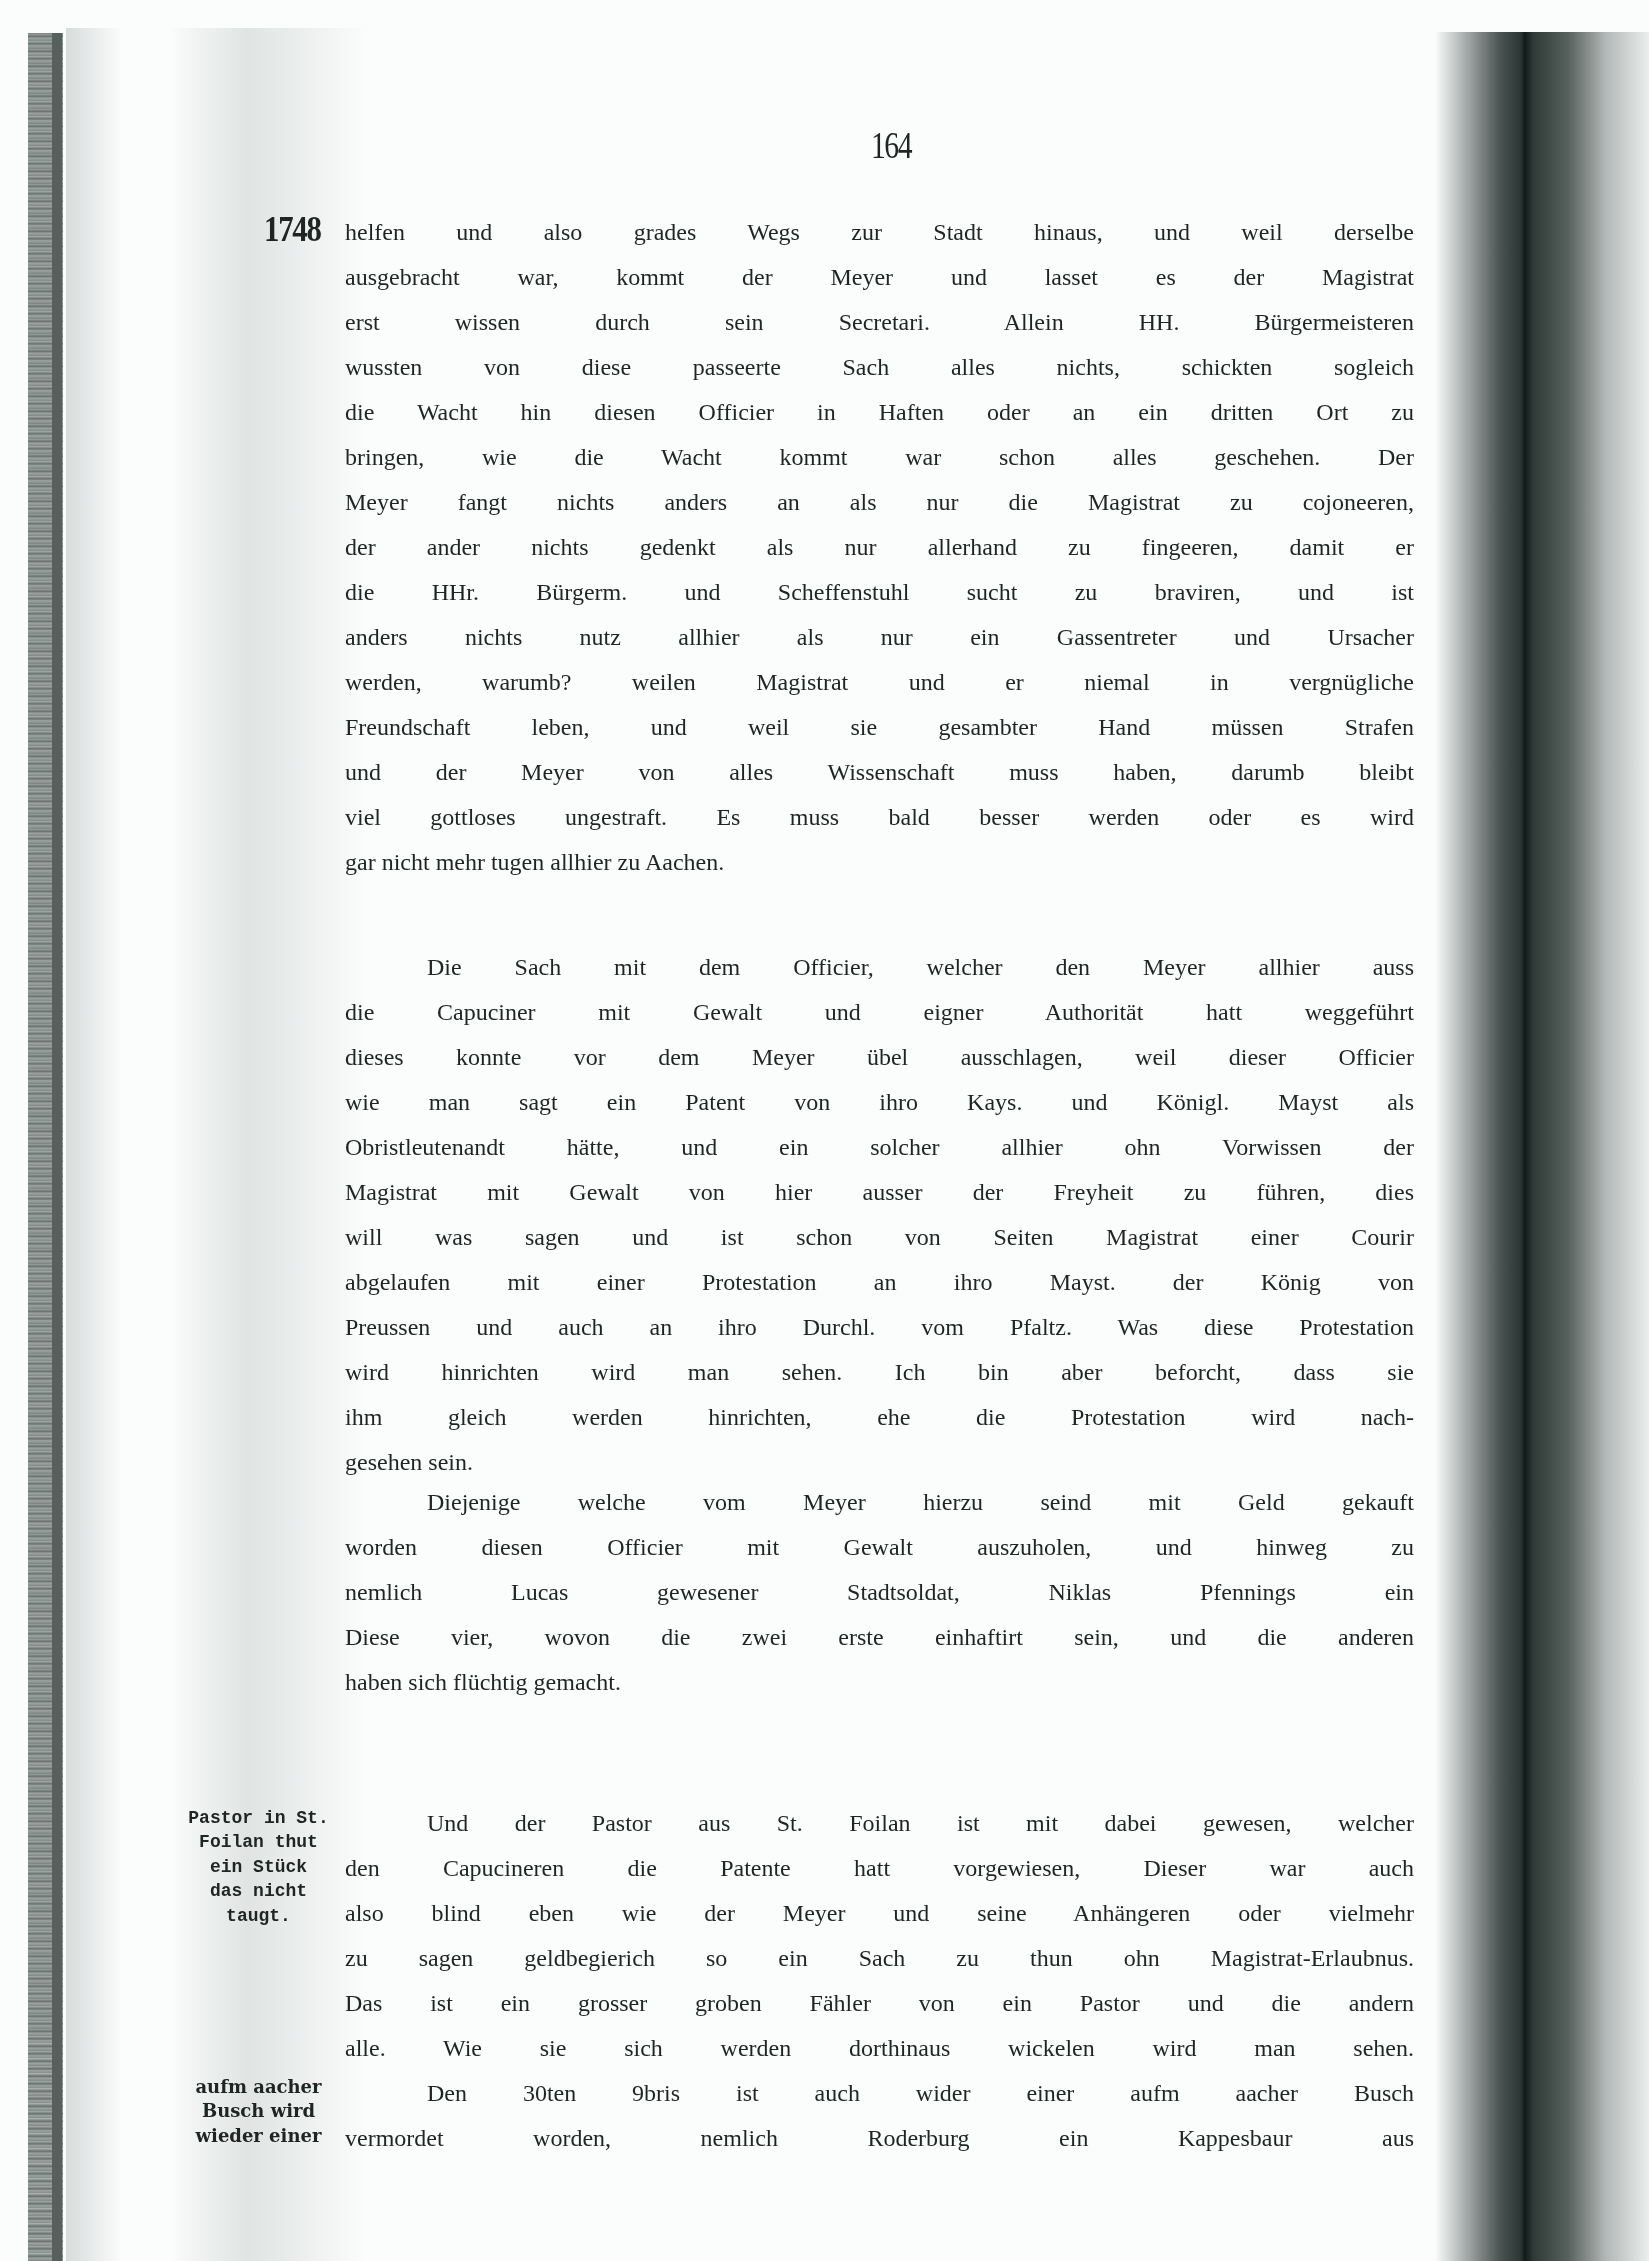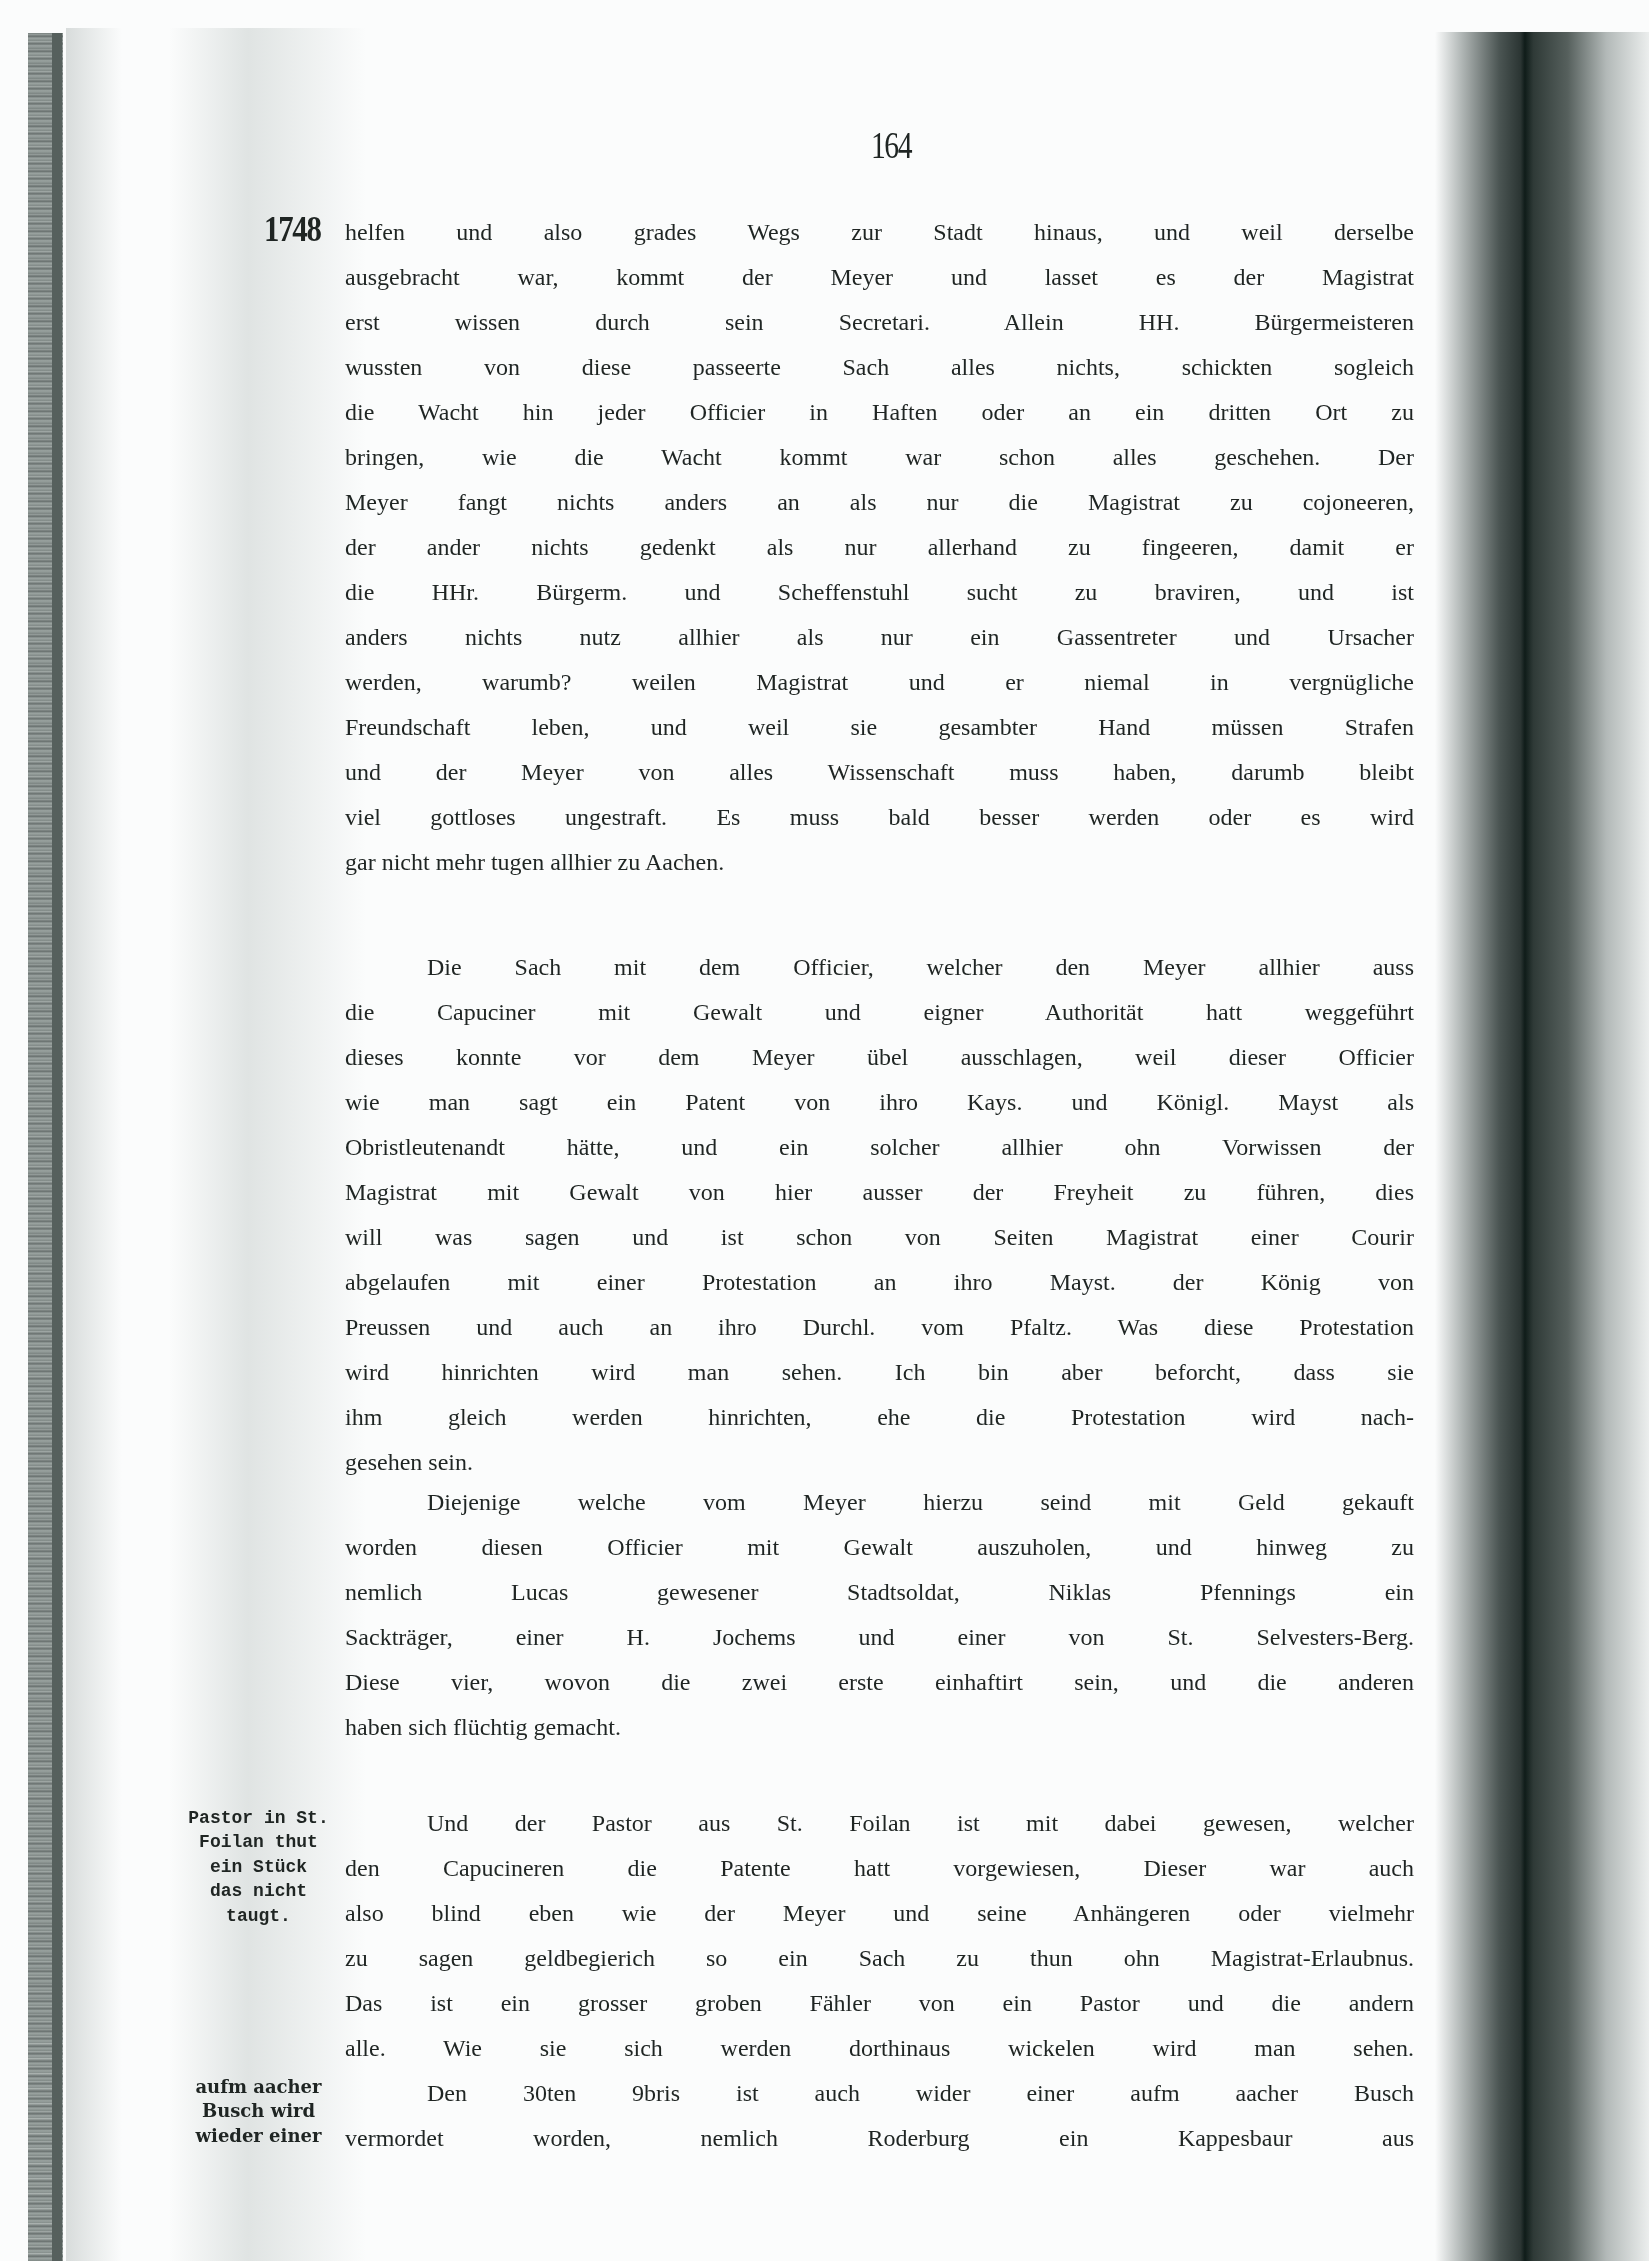--- a/index.html
+++ b/index.html
@@ -75,21 +75,21 @@
 <div class="spine"></div>
 
 <div class="page-number">164</div>
 <div class="year">1748</div>
 
 <div class="text" style="top:210px;">
   <span class="line">helfen und also grades Wegs zur Stadt hinaus, und weil derselbe</span>
   <span class="line">ausgebracht war, kommt der Meyer und lasset es der Magistrat</span>
   <span class="line">erst wissen durch sein Secretari. Allein HH. Bürgermeisteren</span>
   <span class="line">wussten von diese passeerte Sach alles nichts, schickten sogleich</span>
-  <span class="line">die Wacht hin jeder Officier in Haften oder an ein dritten Ort zu</span>
+  <span class="line">die Wacht hin diesen Officier in Haften oder an ein dritten Ort zu</span>
   <span class="line">bringen, wie die Wacht kommt war schon alles geschehen. Der</span>
   <span class="line">Meyer fangt nichts anders an als nur die Magistrat zu cojoneeren,</span>
   <span class="line">der ander nichts gedenkt als nur allerhand zu fingeeren, damit er</span>
   <span class="line">die HHr. Bürgerm. und Scheffenstuhl sucht zu braviren, und ist</span>
   <span class="line">anders nichts nutz allhier als nur ein Gassentreter und Ursacher</span>
   <span class="line">werden, warumb? weilen Magistrat und er niemal in vergnügliche</span>
   <span class="line">Freundschaft leben, und weil sie gesambter Hand müssen Strafen</span>
   <span class="line">und der Meyer von alles Wissenschaft muss haben, darumb bleibt</span>
   <span class="line">viel gottloses ungestraft. Es muss bald besser werden oder es wird</span>
   <span class="line last">gar nicht mehr tugen allhier zu Aachen.</span>
@@ -107,21 +107,20 @@
   <span class="line">Preussen und auch an ihro Durchl. vom Pfaltz. Was diese Protestation</span>
   <span class="line">wird hinrichten wird man sehen. Ich bin aber beforcht, dass sie</span>
   <span class="line">ihm gleich werden hinrichten, ehe die Protestation wird nach-</span>
   <span class="line last">gesehen sein.</span>
 </div>
 
 <div class="text" style="top:1480px;">
   <span class="line indent">Diejenige welche vom Meyer hierzu seind mit Geld gekauft</span>
   <span class="line">worden diesen Officier mit Gewalt auszuholen, und hinweg zu</span>
   <span class="line">nemlich Lucas gewesener Stadtsoldat, Niklas Pfennings ein</span>
-  <span class="line">Sackträger, einer H. Jochems und einer von St. Selvesters-Berg.</span>
   <span class="line">Diese vier, wovon die zwei erste einhaftirt sein, und die anderen</span>
   <span class="line last">haben sich flüchtig gemacht.</span>
 </div>
 
 <div class="text" style="top:1801px;">
   <span class="line indent">Und der Pastor aus St. Foilan ist mit dabei gewesen, welcher</span>
   <span class="line">den Capucineren die Patente hatt vorgewiesen, Dieser war auch</span>
   <span class="line">also blind eben wie der Meyer und seine Anhängeren oder vielmehr</span>
   <span class="line">zu sagen geldbegierich so ein Sach zu thun ohn Magistrat-Erlaubnus.</span>
   <span class="line">Das ist ein grosser groben Fähler von ein Pastor und die andern</span>

